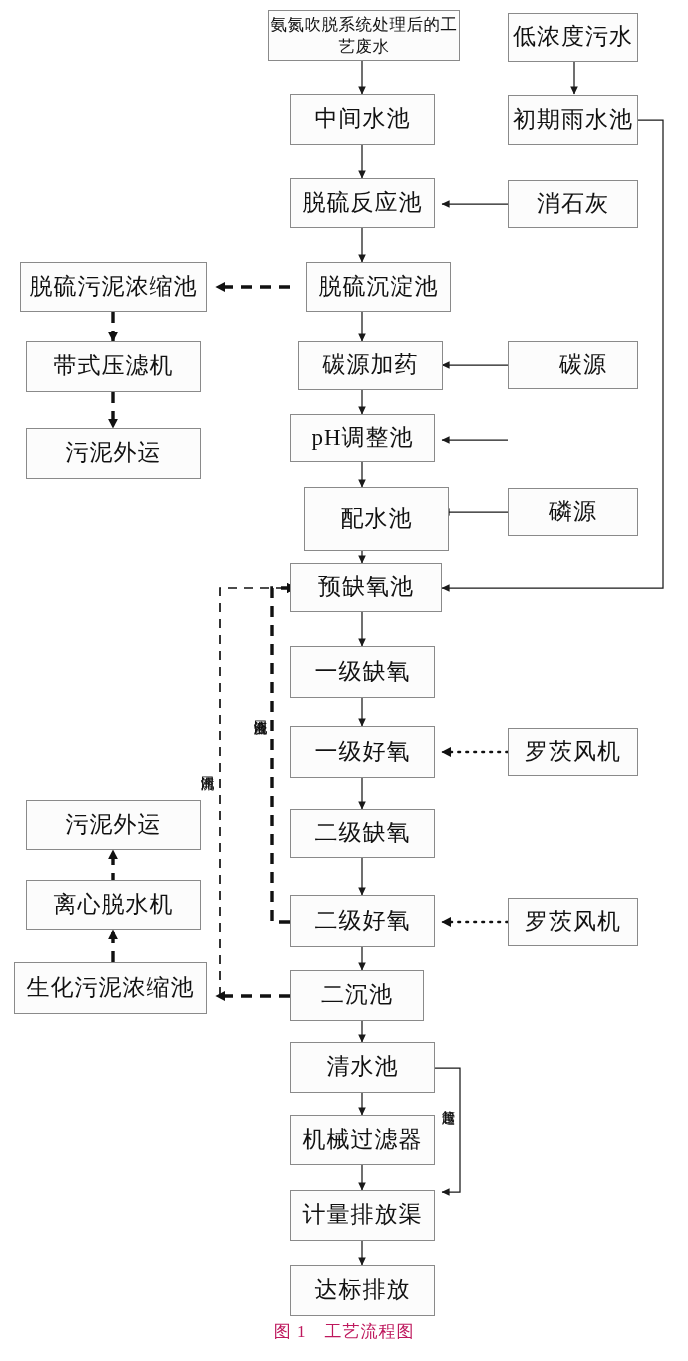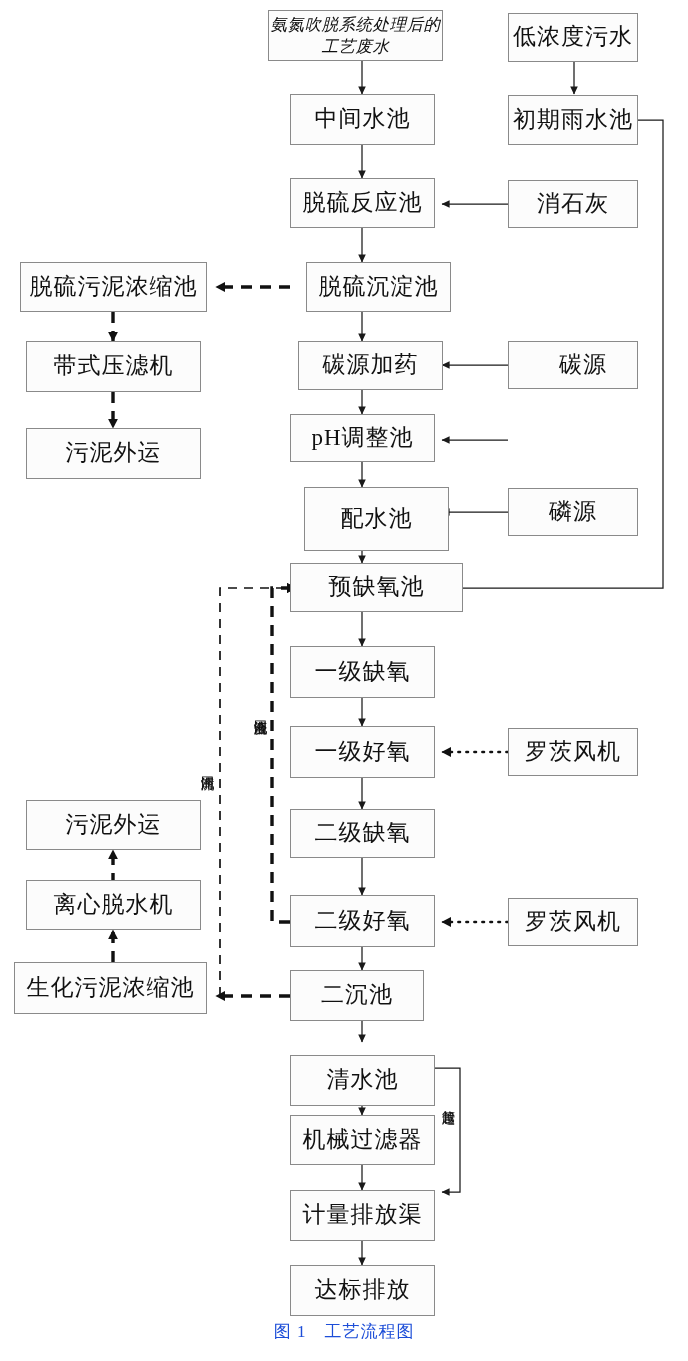--- a/index.html
+++ b/index.html
@@ -19,21 +19,21 @@
   .vlabel{
     position:absolute;z-index:3;color:#111;background:transparent;
     font-family:"Liberation Serif","DejaVu Serif",serif;
     font-size:13.5px;line-height:1.12;letter-spacing:0px;
     writing-mode:vertical-rl;text-orientation:upright;
     white-space:nowrap;
   }
   .caption{
     position:absolute;left:0;top:1320px;width:688px;text-align:center;
     font-family:"Liberation Serif","DejaVu Serif",serif;
-    font-size:17px;color:#1d4ed8;letter-spacing:1px;
+    font-size:17px;color:#be185d;letter-spacing:1px;
   }
 </style>
 </head>
 <body>
 
 <div id="canvas">
 
   <svg class="wires" viewBox="0 0 688 1361">
     <defs>
       <marker id="ah" markerWidth="9" markerHeight="9" refX="7.6" refY="4.5" orient="auto" markerUnits="userSpaceOnUse">
@@ -91,47 +91,47 @@
     <g stroke="#111" fill="none" stroke-width="2.6" stroke-dasharray="1.6,6.4" stroke-linecap="round">
       <line x1="508" y1="752" x2="446" y2="752"></line>
       <line x1="508" y1="922" x2="446" y2="922"></line>
     </g>
     <g stroke="#111" fill="none" stroke-width="1.25">
       <line x1="452" y1="752" x2="442" y2="752" marker-end="url(#ahb)"></line>
       <line x1="452" y1="922" x2="442" y2="922" marker-end="url(#ahb)"></line>
     </g>
   </svg>
 
-  <div class="node two-line" style="left:268px;top:10px;width:175px;height:51px;font-style:italic;">氨氮吹脱系统处理后的工艺废水</div>
+  <div class="node two-line" style="left:268px;top:10px;width:192px;height:51px;">氨氮吹脱系统处理后的工艺废水</div>
 
   <div class="node" style="left:290px;top:94px;width:145px;height:51px;">中间水池</div>
 
   <div class="node" style="left:290px;top:178px;width:145px;height:50px;">脱硫反应池</div>
 
   <div class="node" style="left:290px;top:262px;width:145px;height:50px;margin-left:16px;">脱硫沉淀池</div>
 
   <div class="node" style="left:290px;top:341px;width:145px;height:49px;margin-left:8px;">碳源加药</div>
 
   <div class="node" style="left:290px;top:414px;width:145px;height:48px;">pH调整池</div>
 
   <div class="node" style="left:304px;top:487px;width:145px;height:64px;">配水池</div>
 
-  <div class="node" style="left:290px;top:563px;width:173px;height:49px;">预缺氧池</div>
+  <div class="node" style="left:290px;top:563px;width:152px;height:49px;">预缺氧池</div>
 
   <div class="node" style="left:290px;top:646px;width:145px;height:52px;">一级缺氧</div>
 
   <div class="node" style="left:290px;top:726px;width:145px;height:52px;">一级好氧</div>
 
   <div class="node" style="left:290px;top:809px;width:145px;height:49px;">二级缺氧</div>
 
   <div class="node" style="left:290px;top:895px;width:145px;height:52px;">二级好氧</div>
 
   <div class="node" style="left:290px;top:970px;width:134px;height:51px;">二沉池</div>
 
-  <div class="node" style="left:290px;top:1042px;width:145px;height:51px;margin-top:13px;">清水池</div>
+  <div class="node" style="left:290px;top:1042px;width:145px;height:51px;">清水池</div>
 
   <div class="node" style="left:290px;top:1115px;width:145px;height:50px;">机械过滤器</div>
 
   <div class="node" style="left:290px;top:1190px;width:145px;height:51px;">计量排放渠</div>
 
   <div class="node" style="left:290px;top:1265px;width:145px;height:51px;">达标排放</div>
 
   <div class="node" style="left:508px;top:13px;width:130px;height:49px;">低浓度污水</div>
 
   <div class="node" style="left:508px;top:95px;width:130px;height:50px;">初期雨水池</div>

